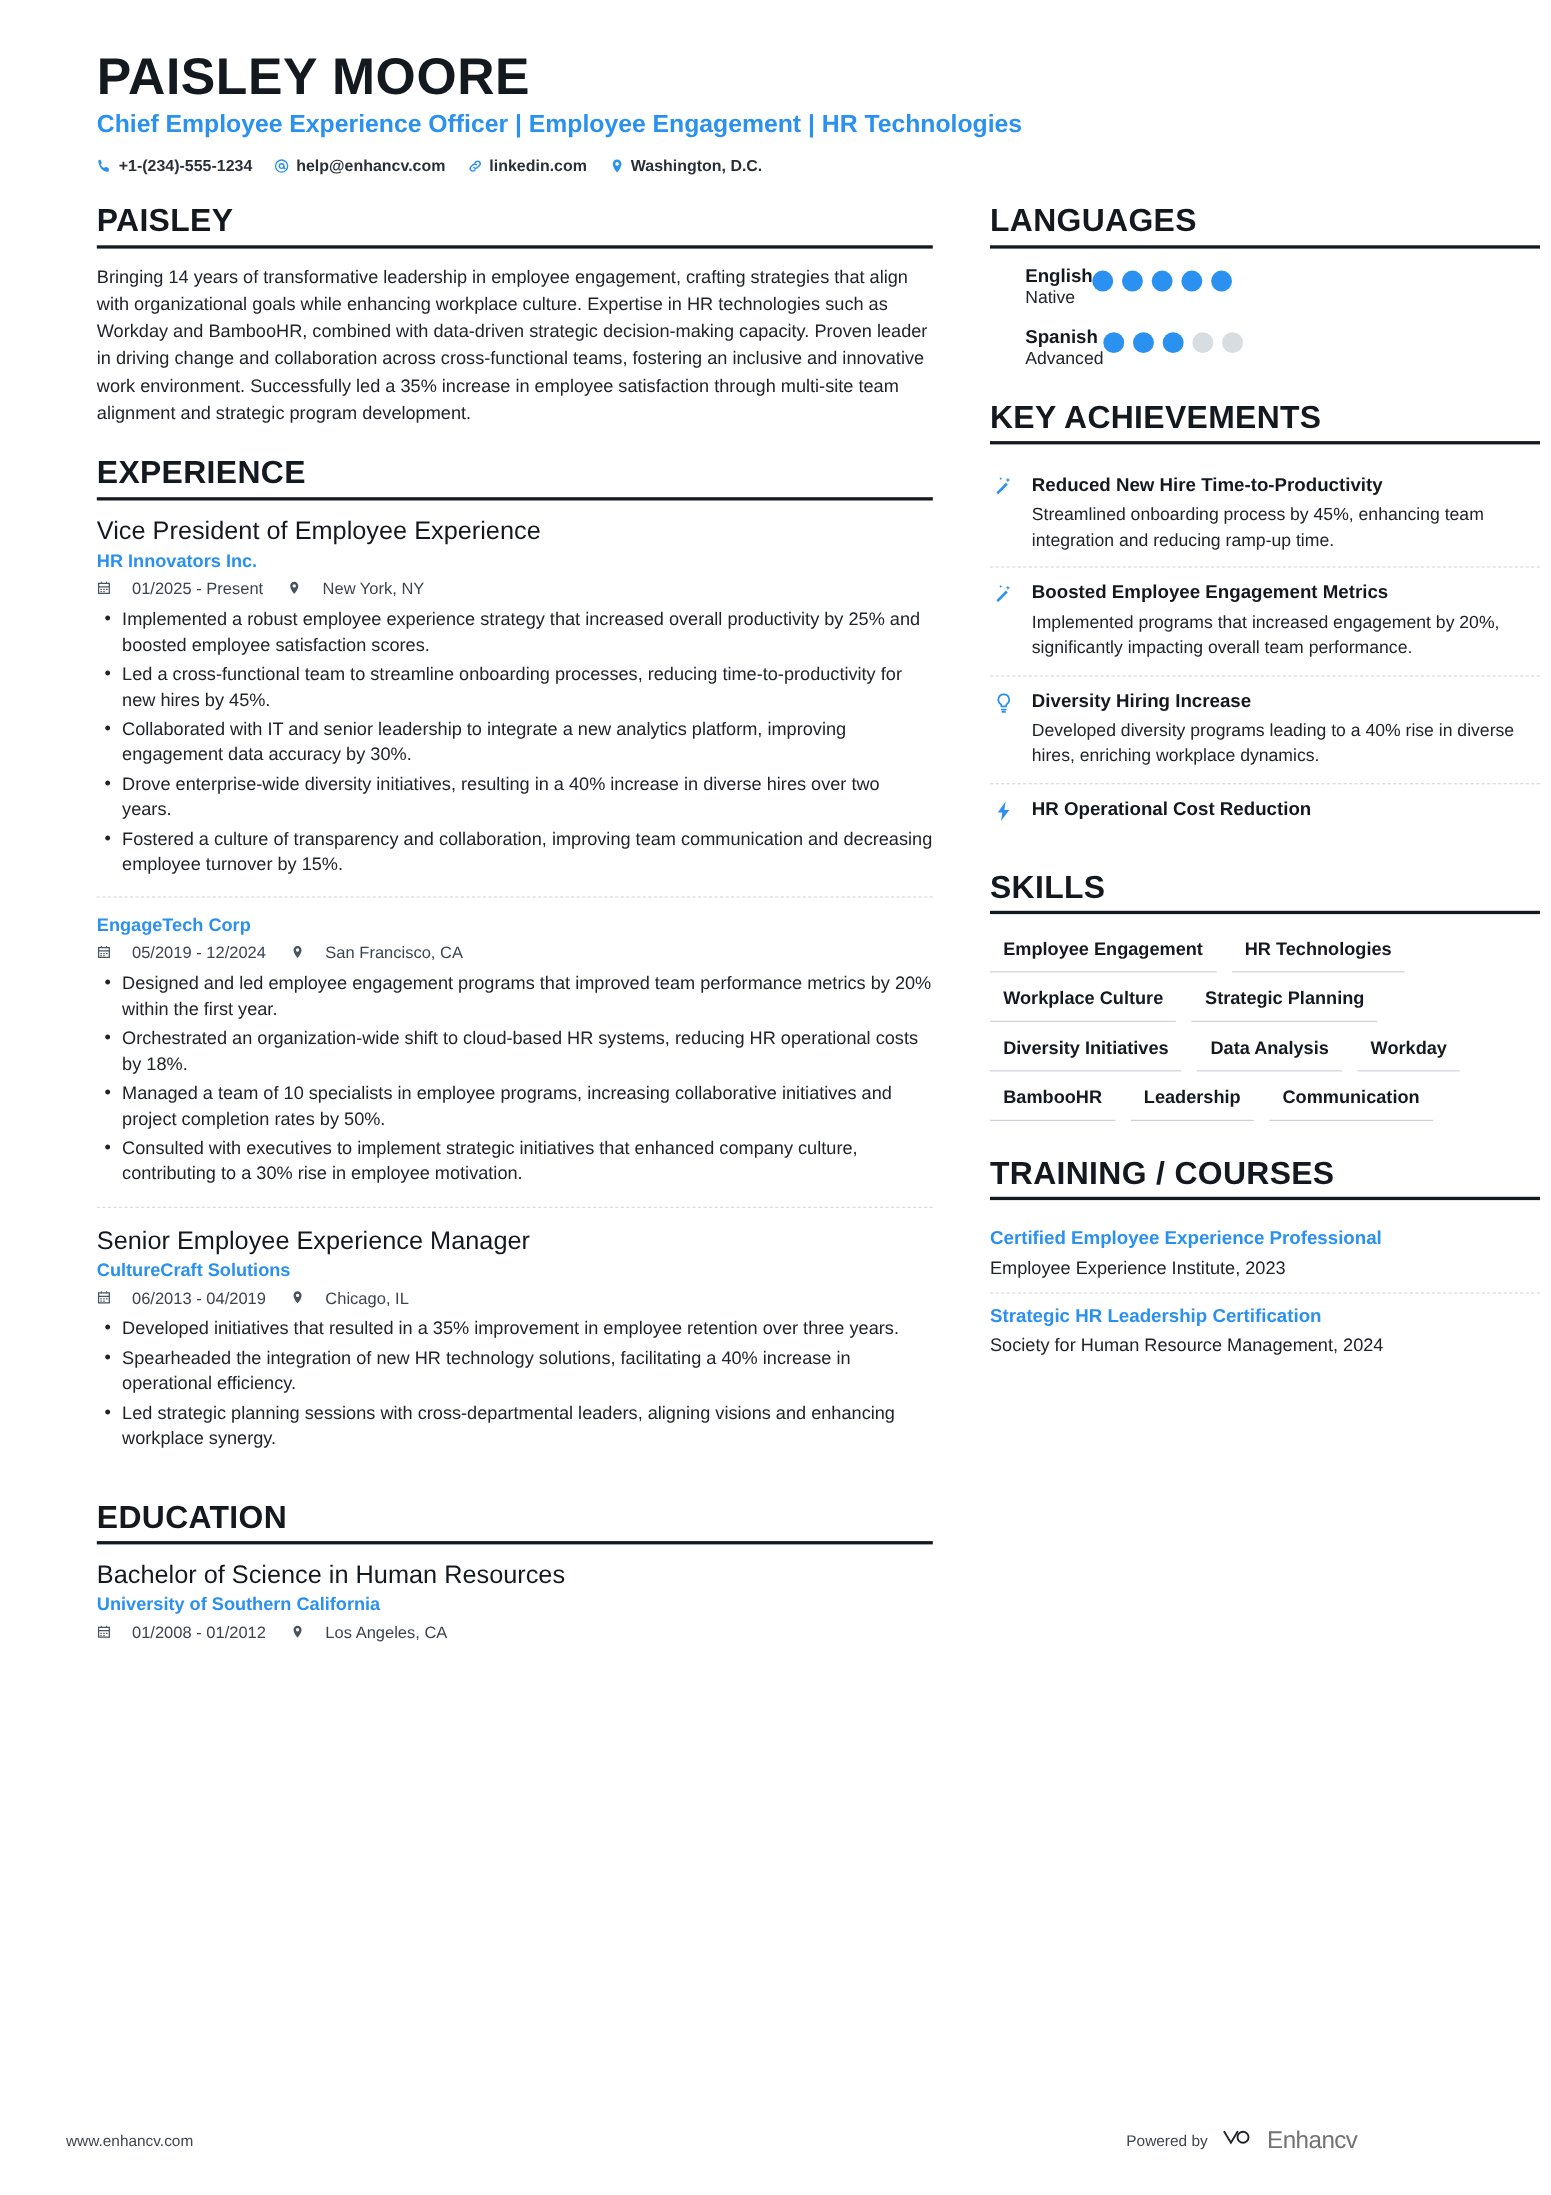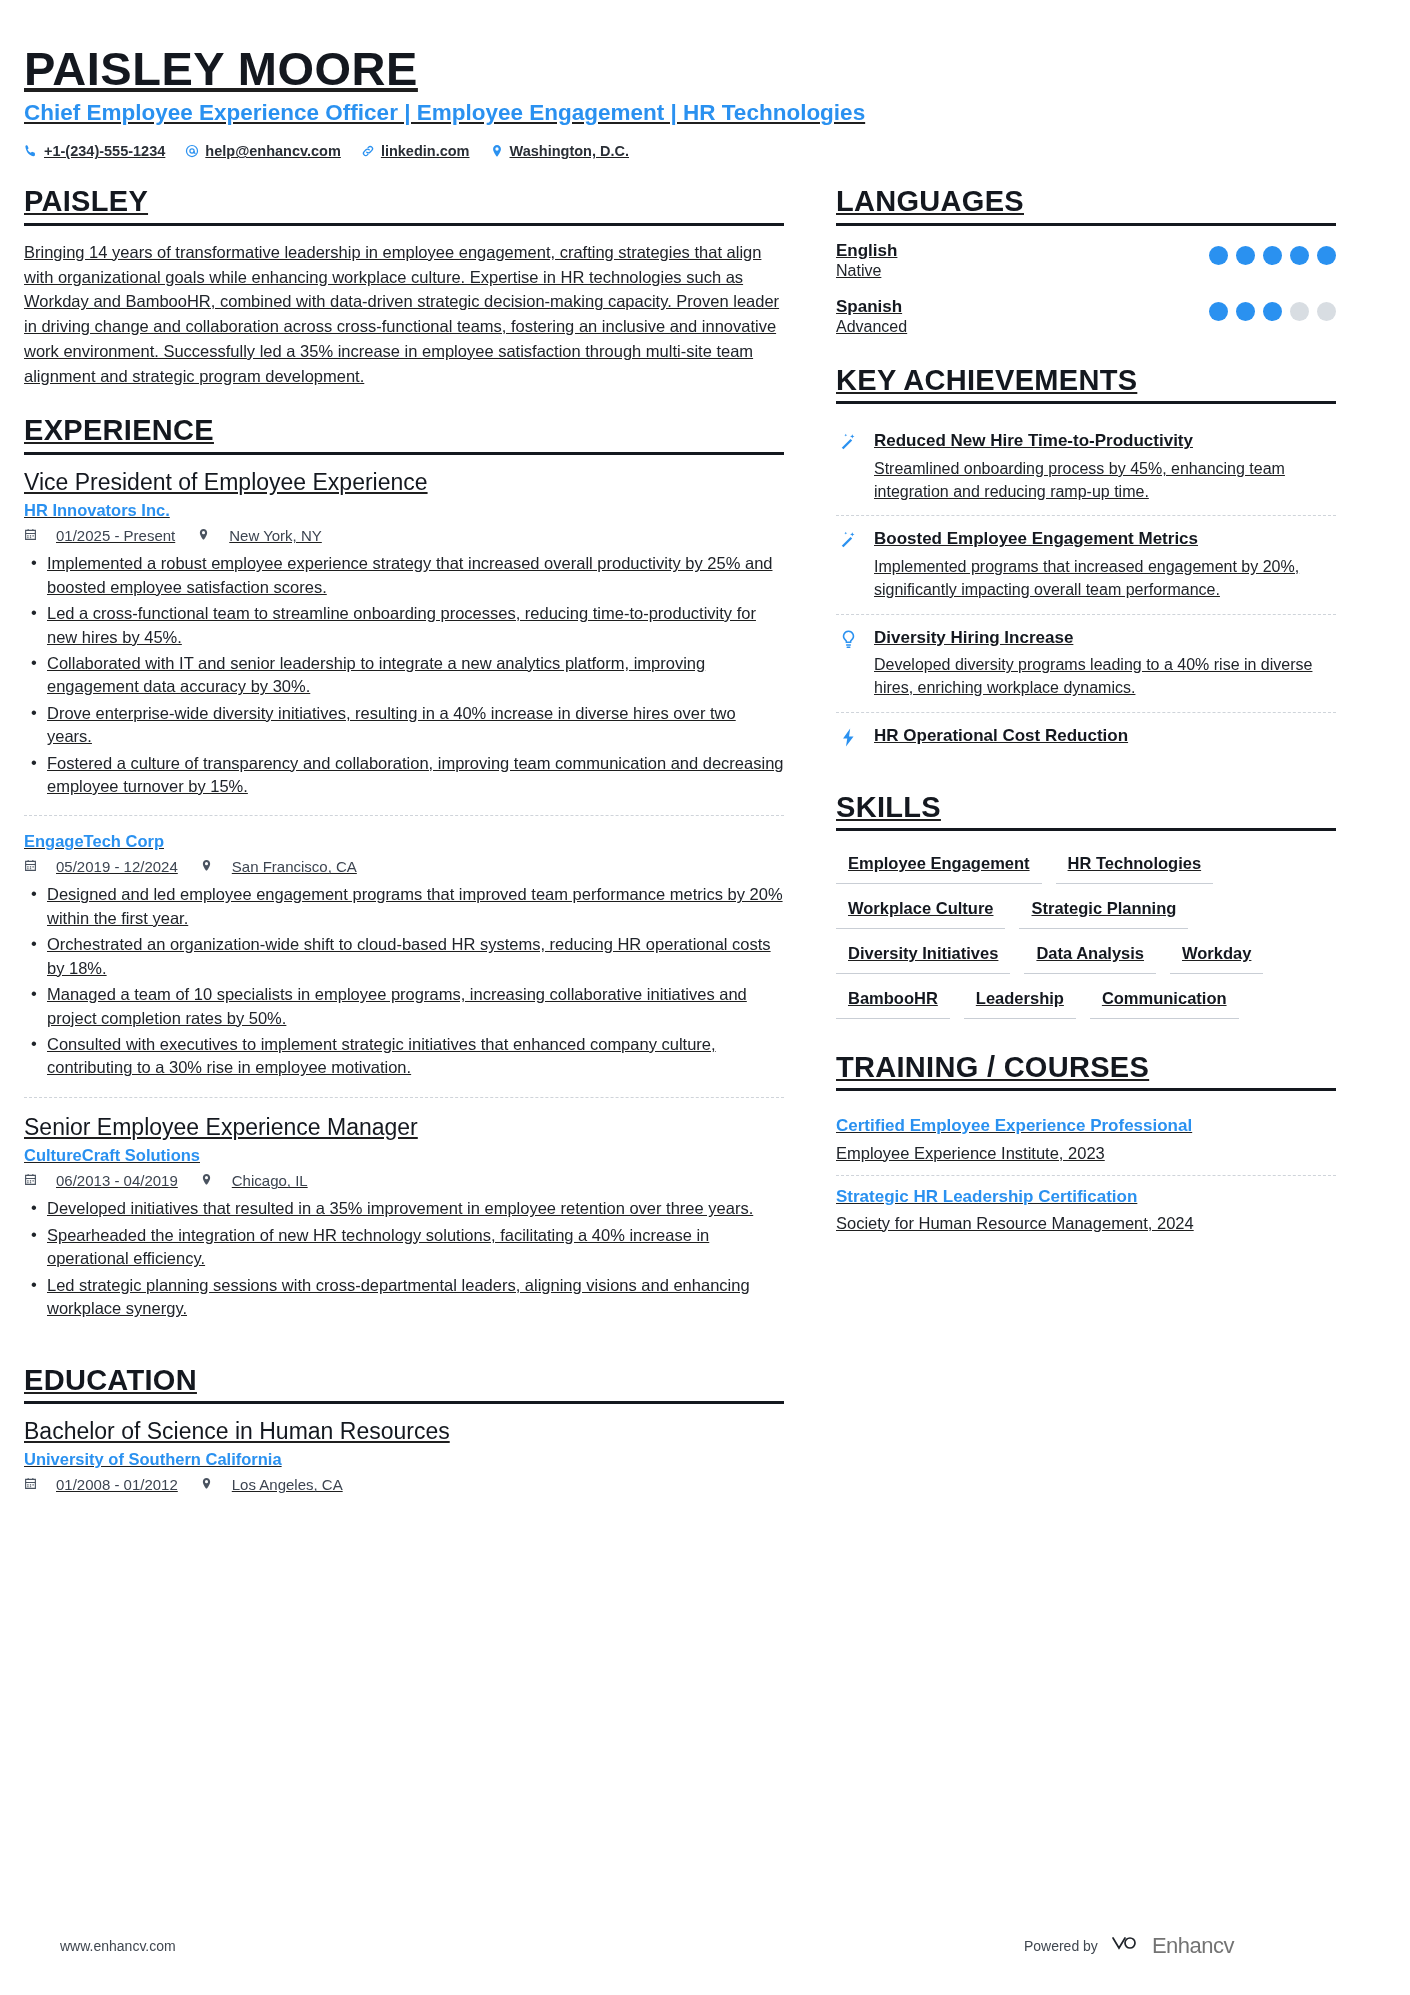--- a/index.html
+++ b/index.html
@@ -11,23 +11,22 @@
   body {
     width: 1410px;
     min-height: 1995px;
     font-family: "Liberation Sans", sans-serif;
     color: #1f1f1f;
     position: relative;
   }
   .page {
     width: 1294px;
     min-height: 1995px;
-    padding: 44px 60px 0 24px;
+    padding: 44px 60px 0 88px;
     position: relative;
-    text-decoration: underline;
   }
 
   
   .name {
     font-size: 47px;
     font-weight: bold;
     letter-spacing: 0.5px;
     color: #14181f;
     margin: 0 0 6px 0;
     line-height: 1.05;
@@ -141,23 +140,23 @@
     content: "•";
     position: absolute;
     left: -13px;
     top: -1px;
     color: #20242a;
   }
 
   
   .lang-row {
     display: flex;
-    justify-content: space-between;
     align-items: flex-start;
     margin-bottom: 14px;
+    margin-left: 32px;
   }
   .lang-name {
     font-size: 17px;
     font-weight: bold;
     color: #14181f;
     line-height: 1.25;
   }
   .lang-level {
     font-size: 16px;
     color: #20242a;

